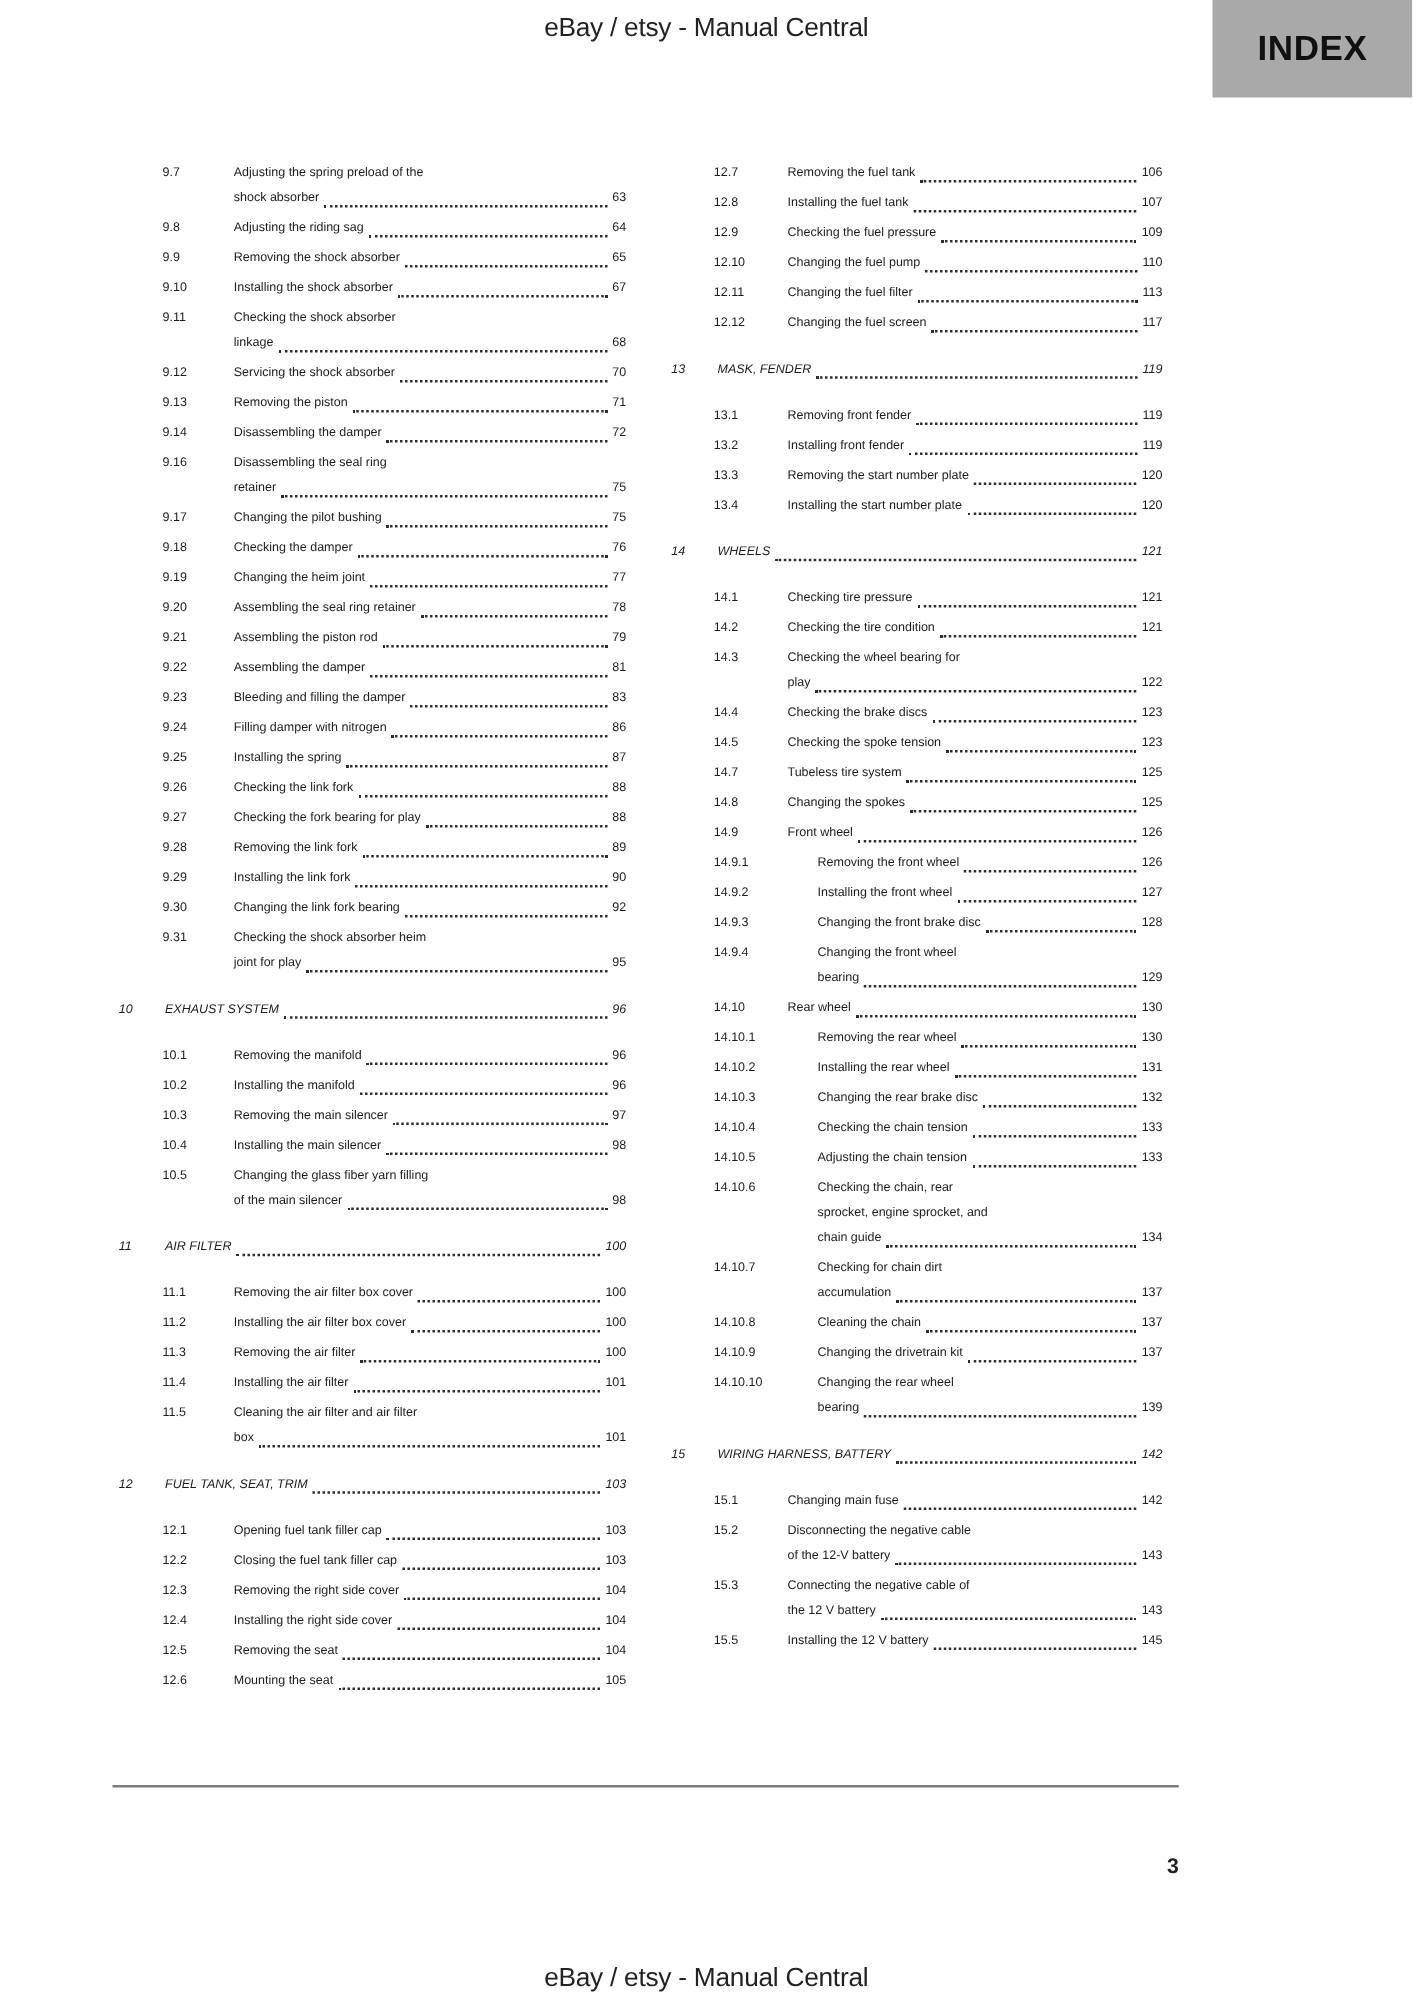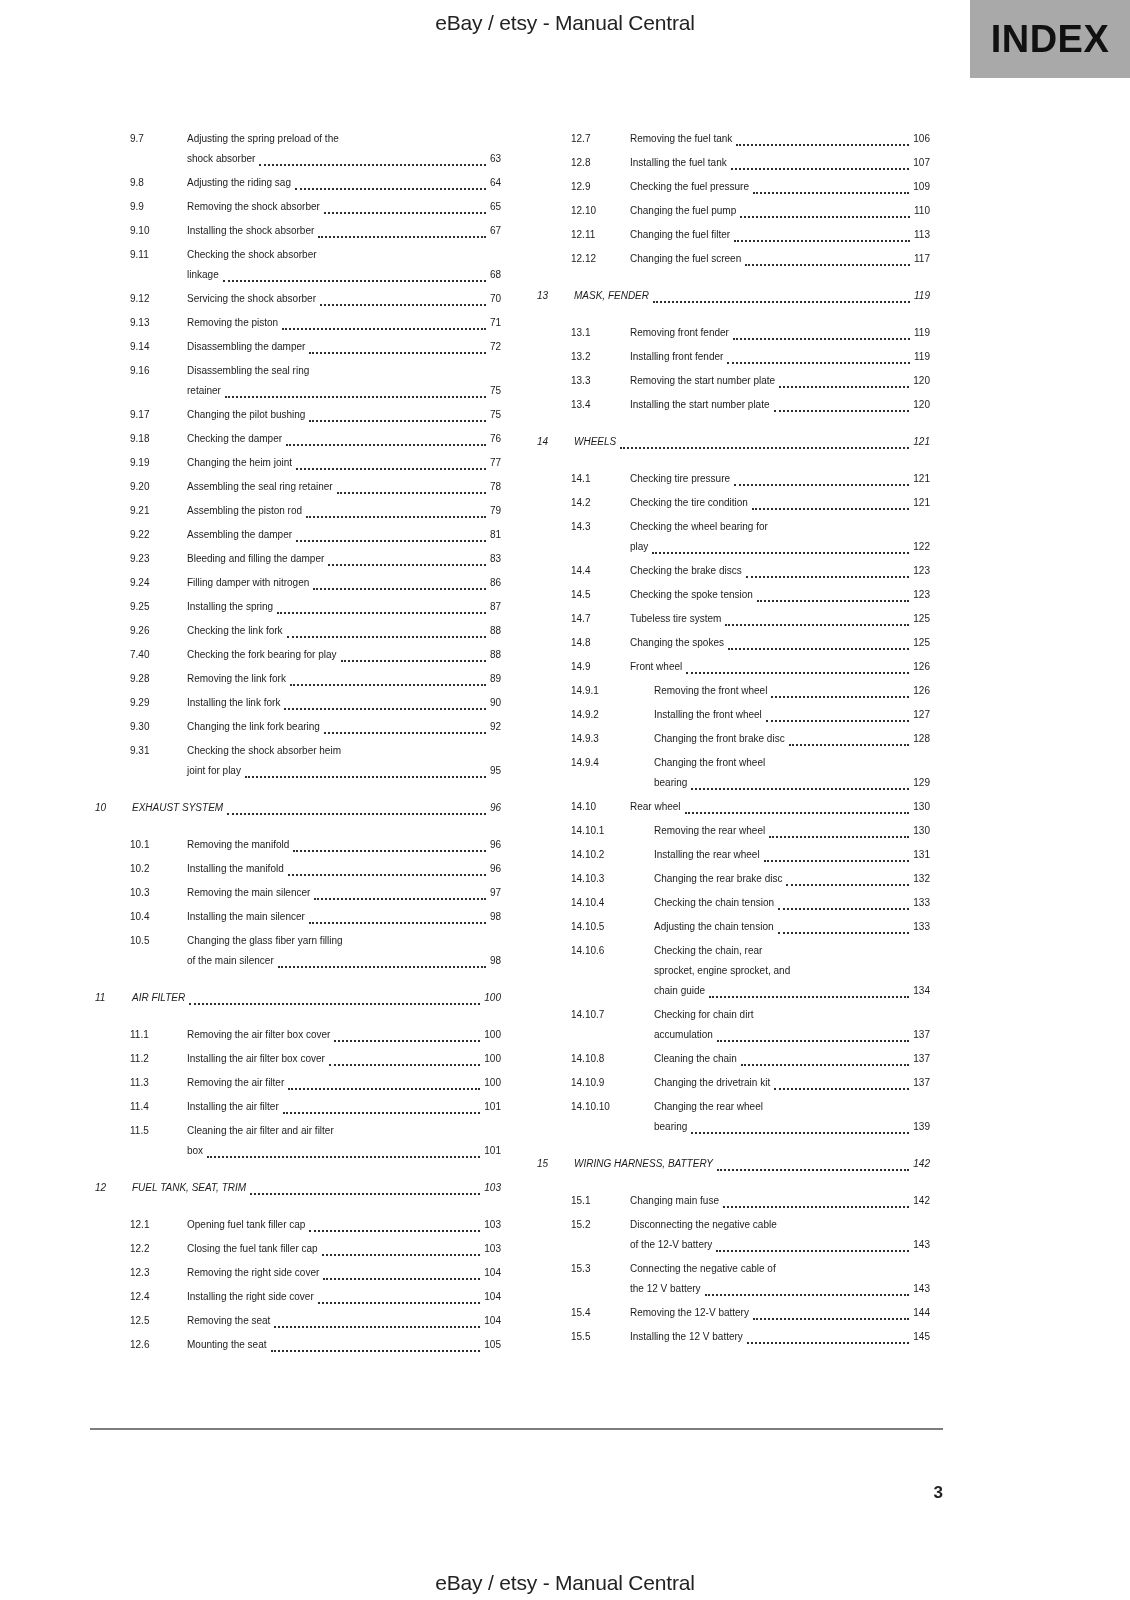--- a/index.html
+++ b/index.html
@@ -23,21 +23,21 @@
   }
   .index-tab {
     position: absolute;
     top: 0; left: 970px;
     width: 160px; height: 78px;
     background: #a9a9a9;
     display: flex;
     align-items: center;
     justify-content: center;
     font-weight: bold;
-    font-size: 38px;
+    font-size: 28px;
     letter-spacing: 0.5px;
     color: #111;
   }
   .col {
     position: absolute;
     top: 129px;
     font-size: 10px;
     line-height: 20px;
   }
   .col-left  { left: 95px;  width: 406px; }
@@ -286,21 +286,21 @@
         <span class="num">9.26</span>
         <div class="body">
           <div class="line last">
             <span class="txt">Checking the link fork</span>
             <span class="leader" style="border-bottom-color: rgb(46, 46, 46);"></span>
             <span class="pg">88</span>
           </div>
         </div>
       </div>
       <div class="entry sub">
-        <span class="num">7.40</span>
+        <span class="num">9.27</span>
         <div class="body">
           <div class="line last">
             <span class="txt">Checking the fork bearing for play</span>
             <span class="leader" style="border-bottom-color: rgb(46, 46, 46);"></span>
             <span class="pg">88</span>
           </div>
         </div>
       </div>
       <div class="entry sub">
         <span class="num">9.28</span>
@@ -925,30 +925,20 @@
         </div>
       </div>
       <div class="entry sub">
         <span class="num">15.3</span>
         <div class="body">
           <div class="line">Connecting the negative cable of</div>
           <div class="line last">
             <span class="txt">the 12 V battery</span>
             <span class="leader" style="border-bottom-color: rgb(46, 46, 46);"></span>
             <span class="pg">143</span>
-          </div>
-        </div>
-      </div>
-      <div class="entry sub">
-        <span class="num">15.4</span>
-        <div class="body">
-          <div class="line last">
-            <span class="txt">Removing the 12-V battery</span>
-            <span class="leader" style="border-bottom-color: rgb(46, 46, 46);"></span>
-            <span class="pg">144</span>
           </div>
         </div>
       </div>
       <div class="entry sub">
         <span class="num">15.5</span>
         <div class="body">
           <div class="line last">
             <span class="txt">Installing the 12 V battery</span>
             <span class="leader" style="border-bottom-color: rgb(46, 46, 46);"></span>
             <span class="pg">145</span>

